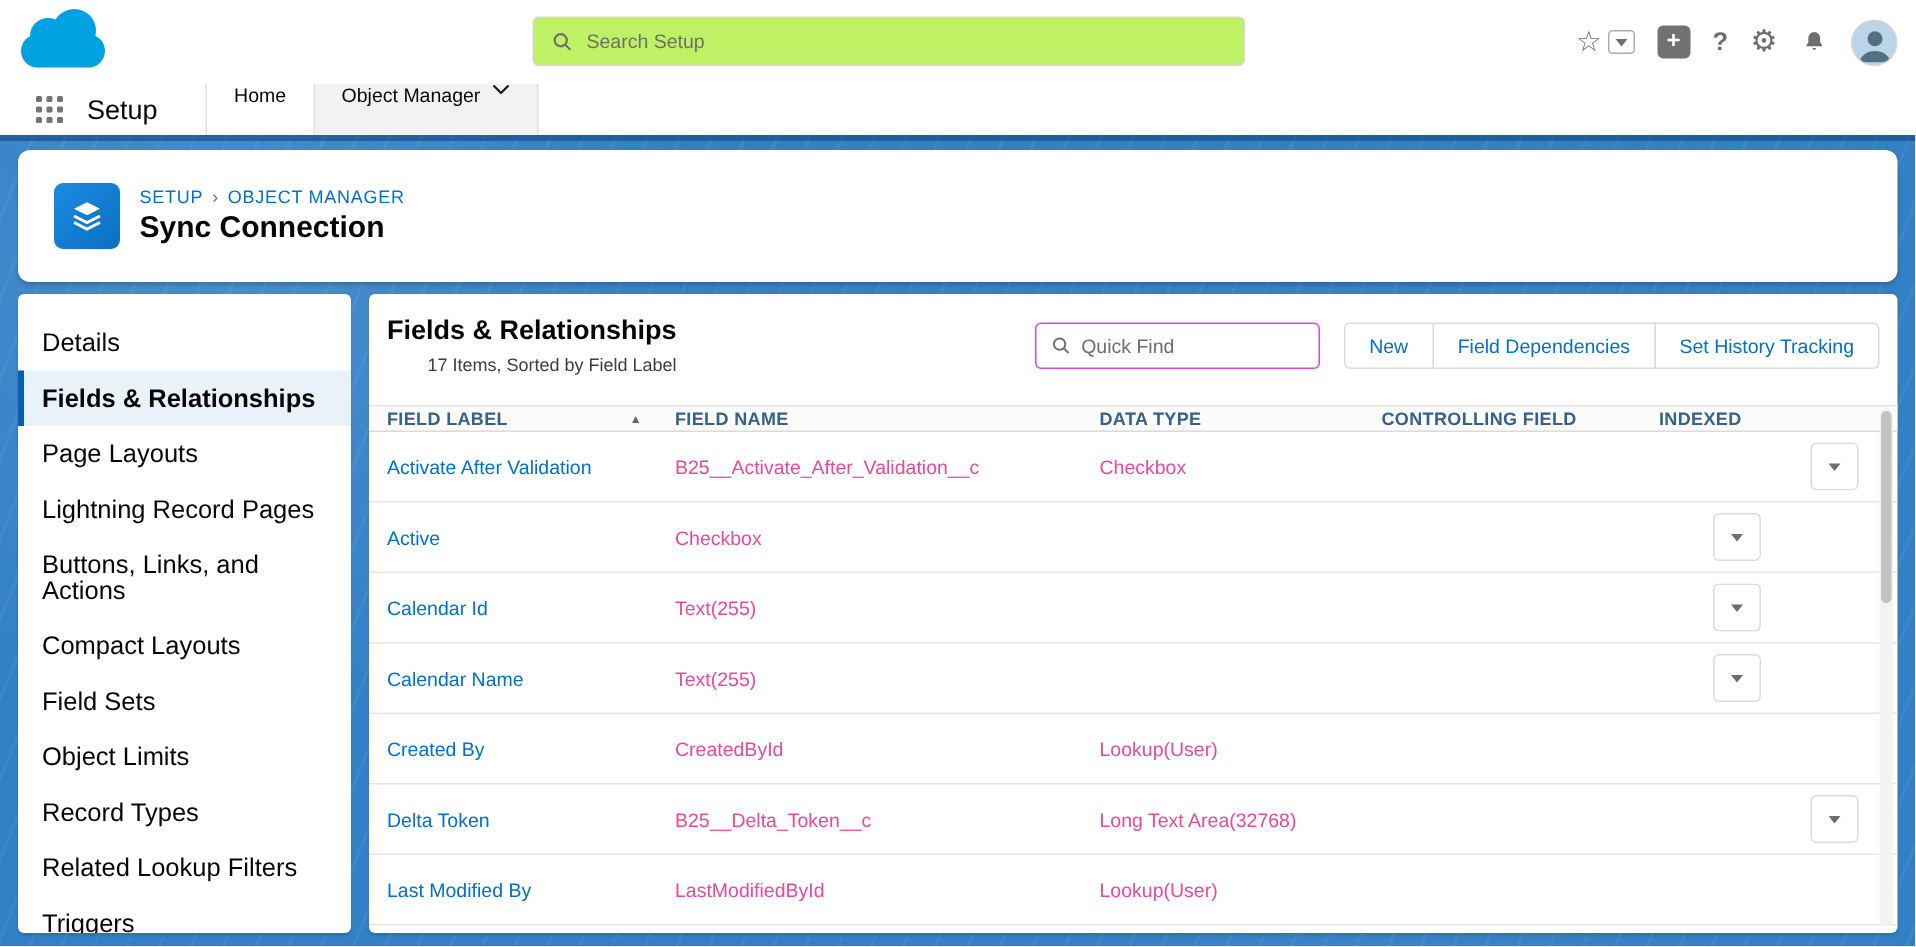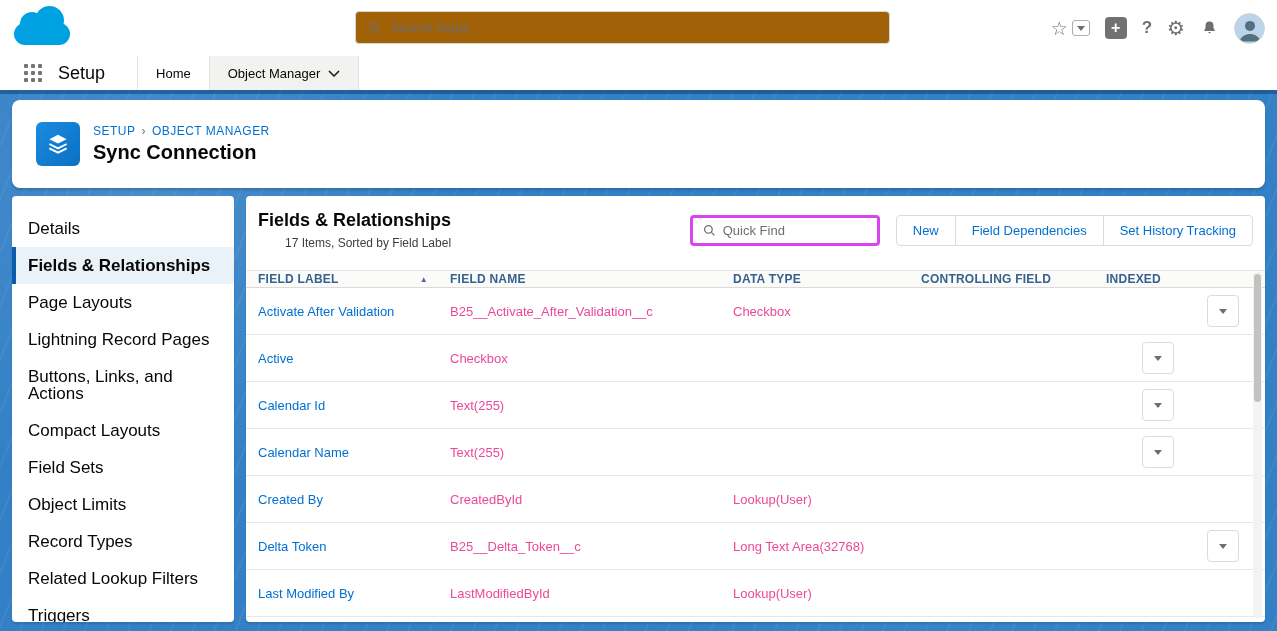--- a/index.html
+++ b/index.html
@@ -9,22 +9,22 @@
 
   
   .ghead { position:absolute; top:0; left:0; right:0; height:56px; background:#fff; z-index:6; }
   .logo { position:absolute; left:14px; top:9px; width:56px; height:38px; cursor:pointer; }
   .cloud { position:relative; width:56px; height:38px; }
   .cloud b { position:absolute; background:#00a1e0; display:block; }
   .cloud .c1 { bottom:2px; left:0; width:56px; height:22px; border-radius:12px; }
   .cloud .c2 { bottom:11px; left:6px; width:24px; height:24px; border-radius:50%; }
   .cloud .c3 { bottom:12px; left:21px; width:29px; height:29px; border-radius:50%; }
 
-  .gsearch { position:absolute; left:355px; top:11px; width:535px; height:33px; border:1px solid #d8d6d4;
-             border-radius:4px; background:#a16207; display:flex; align-items:center; padding:0 12px; gap:9px; }
+  .gsearch { position:absolute; left:355px; top:11px; width:475px; height:33px; border:1px solid #d8d6d4;
+             border-radius:4px; background:#bef264; display:flex; align-items:center; padding:0 12px; gap:9px; }
   .gsearch svg { flex:0 0 auto; }
   .gsearch input { border:none; outline:none; flex:1; font-size:13px; color:#080707; font-family:inherit; background:transparent; }
   .gsearch input::placeholder { color:#706e6b; }
 
   .gicons { position:absolute; right:12px; top:0; height:56px; display:flex; align-items:center; gap:15px; }
   .favwrap { display:flex; align-items:center; gap:4px; }
   .star { font-size:19px; color:#706e6b; cursor:pointer; line-height:1; }
   .fav-dd { width:18px; height:16px; border:1px solid #b0adab; border-radius:3px; display:flex; align-items:center; justify-content:center; cursor:pointer; background:#fff; }
   .caret-dn { width:0; height:0; border-left:4px solid transparent; border-right:4px solid transparent; border-top:5px solid #706e6b; }
   .plusbox { width:22px; height:22px; border-radius:4px; background:#717171; color:#fff; font-size:16px; font-weight:700;
@@ -32,21 +32,21 @@
   .helpq { font-size:17px; font-weight:700; color:#706e6b; cursor:pointer; }
   .gearg { font-size:20px; color:#706e6b; cursor:pointer; line-height:1; }
   .bellw { display:flex; cursor:pointer; }
   .avatar { width:31px; height:31px; border-radius:50%; overflow:hidden; border:1px solid #d8d6d4; cursor:pointer; background:#bcd4ea; }
 
   
   .navbar { position:absolute; top:56px; left:0; right:0; height:34px; background:#fff; display:flex; align-items:stretch; z-index:6; }
   .waffle { display:grid; grid-template-columns:repeat(3,4px); grid-gap:3px; margin-left:24px; align-self:center; cursor:pointer; }
   .waffle i { width:4px; height:4px; background:#747474; border-radius:1px; display:block; }
   .appname { align-self:center; font-size:18px; color:#080707; margin:0 32px 0 16px; }
-  .tab { display:flex; align-items:center; gap:8px; padding:0 18px; font-size:13px; color:#080707; cursor:pointer; border-left:1px solid #e4e2e0; }
+  .tab { display:flex; gap:8px; padding:0 18px; font-size:13px; color:#080707; cursor:pointer; border-left:1px solid #e4e2e0; }
   .tab.active { background:#f2f2f1; border-right:1px solid #e4e2e0; }
 
   
   .page-bg { position:absolute; top:90px; left:0; right:0; bottom:0; z-index:1;
     background:
       radial-gradient(circle at 12% 18%, rgba(255,255,255,.10), transparent 26%),
       radial-gradient(circle at 72% 65%, rgba(255,255,255,.08), transparent 30%),
       repeating-linear-gradient(112deg, rgba(255,255,255,.05) 0 2px, transparent 2px 20px),
       #3380c6; }
   .page-bg::before { content:''; position:absolute; top:0; left:0; right:0; height:4px; background:rgba(8,60,116,.5); }
@@ -68,21 +68,21 @@
   .side-item { padding:10px 16px; font-size:17px; color:#080707; cursor:pointer; line-height:17px; }
   .side-item.active { background:#e9f1f9; border-left:4px solid #0b5cab; padding-left:12px; font-weight:700; }
 
   
   .content-card { position:absolute; left:246px; right:12px; top:196px; bottom:9px; background:#fff; border-radius:4px;
                   box-shadow:0 2px 2px rgba(0,0,0,.12); z-index:3; overflow:hidden; }
   .chead { height:74px; display:flex; justify-content:space-between; align-items:center; padding:2px 12px 8px 12px; }
   .ctitle { font-size:18px; font-weight:700; color:#080707; }
   .csub { font-size:12px; color:#3e3e3c; margin-top:5px;text-align:right; }
   .chead-right { display:flex; align-items:center; gap:16px; }
-  .qfind { display:flex; align-items:center; width:190px; height:31px; border:3px solid #d946ef; border-radius:4px;
+  .qfind { display:flex; align-items:center; width:190px; height:31px; border:1px solid #d946ef; border-radius:4px;
            padding:0 10px; gap:7px; background:#fff; }
   .qfind input { border:none; outline:none; flex:1; font-size:13px; font-family:inherit; color:#080707; min-width:0; }
   .qfind input::placeholder { color:#706e6b; }
   .btn-group { display:flex; }
   .btn-group button { height:31px; padding:0 16px; background:#fff; border:1px solid #dddbda; color:#0070d2;
                       font-size:13px; font-family:inherit; cursor:pointer; margin-left:-1px; white-space:nowrap; }
   .btn-group button:first-child { border-radius:4px 0 0 4px; margin-left:0; }
   .btn-group button:last-child { border-radius:0 4px 4px 0; }
 
   

